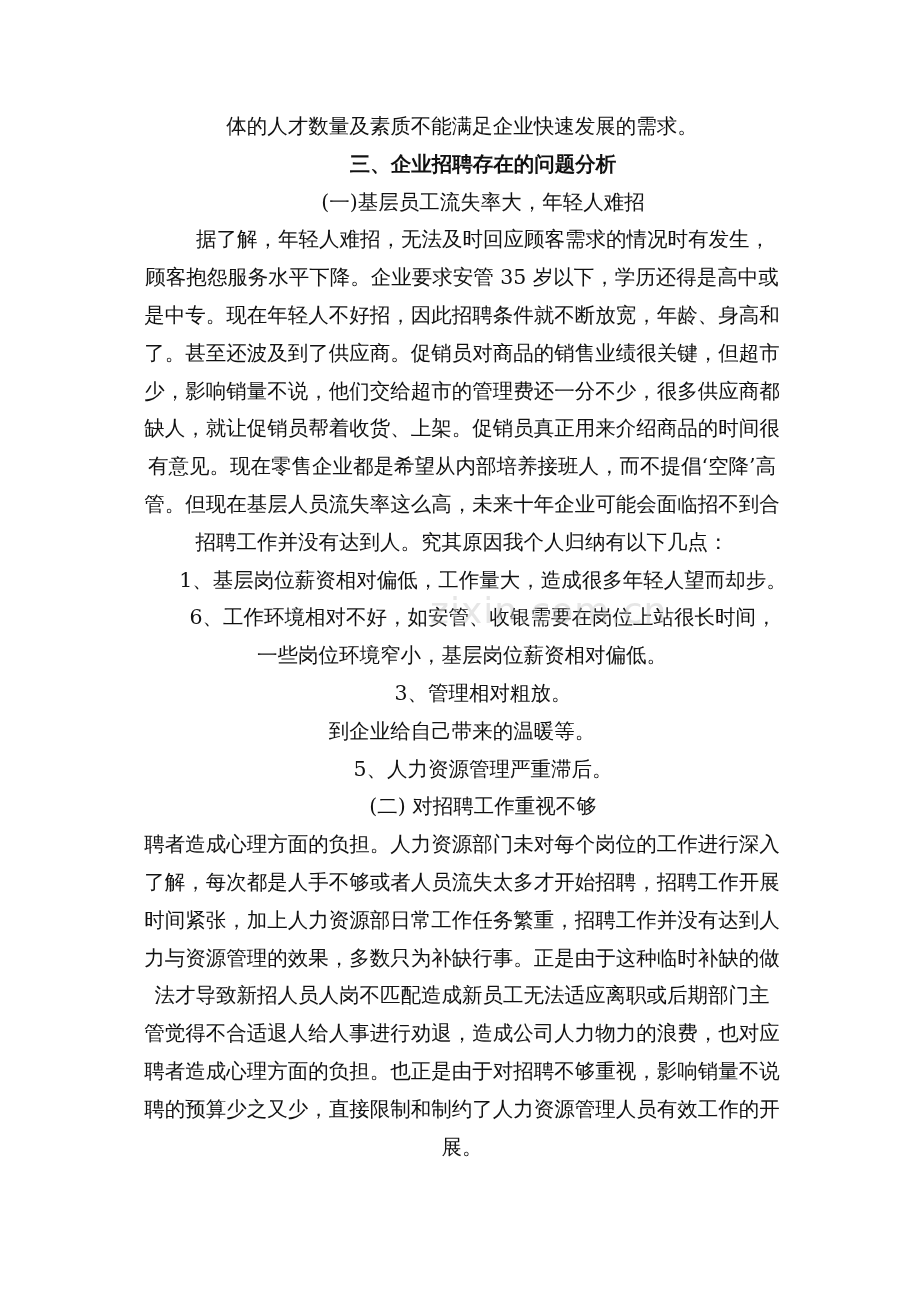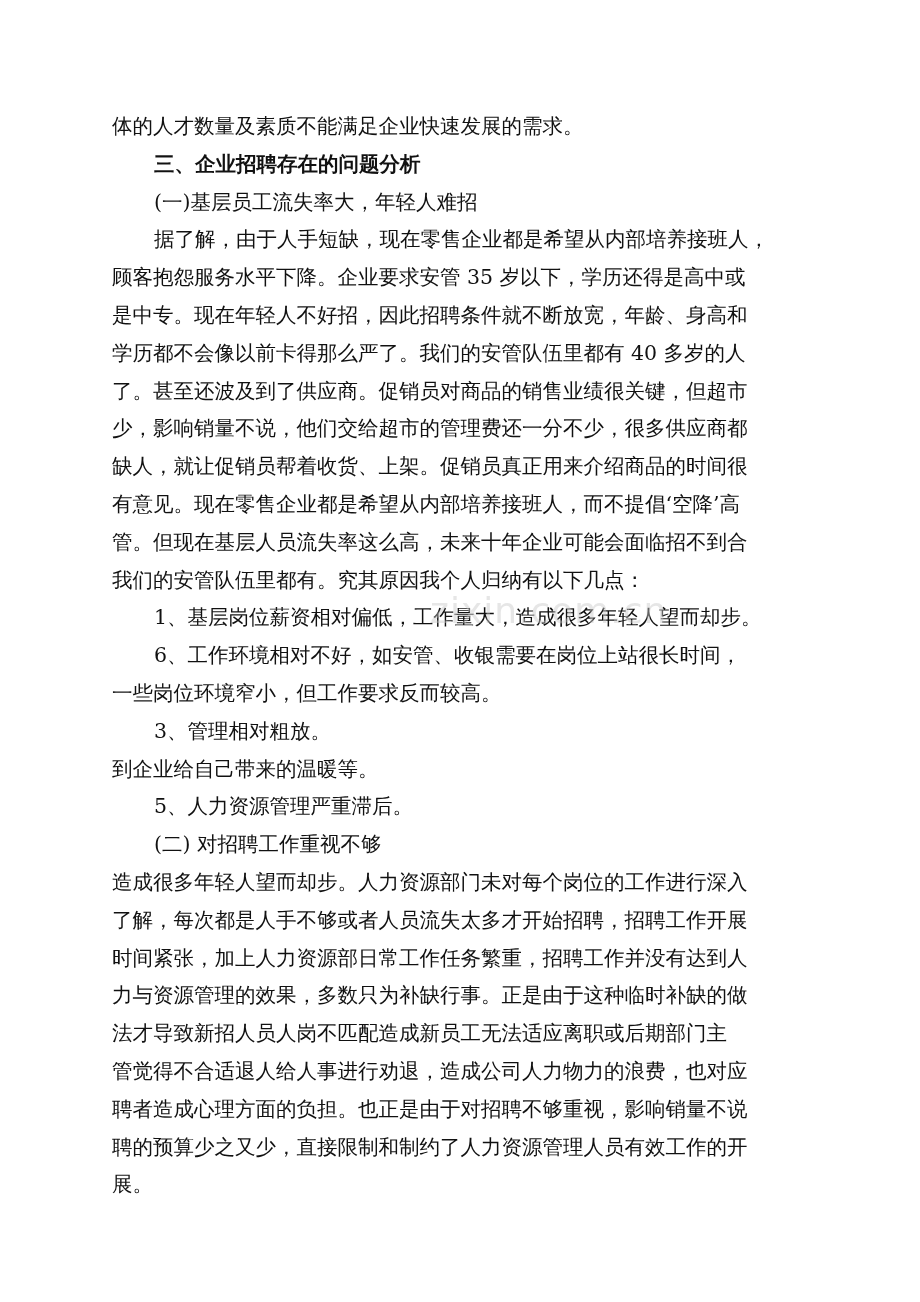--- a/index.html
+++ b/index.html
@@ -2,55 +2,54 @@
 <html><head>
   <meta charset="utf-8">
   <style>
     html, body { margin: 0; padding: 0; background: #ffffff; }
     body { width: 920px; height: 1302px; position: relative; overflow: hidden; }
     .page {
       position: absolute; left: 112px; top: 108px; width: 700px;
       font-family: "DejaVu Serif", "Liberation Serif", serif;
       font-size: 20.5px; color: #111111; line-height: 37.8px;
     }
-    .line { white-space: nowrap; height: 37.8px; overflow: visible; }
+    .line { white-space: nowrap; height: 37.8px; overflow: visible; text-align: center; }
     .ind { padding-left: 42px; }
     .bold { font-weight: bold; }
     .watermark {
       position: absolute; left: 430px; top: 590px;
       font-family: "DejaVu Sans", "Liberation Sans", sans-serif;
       font-size: 36px; color: rgba(200,200,200,0.45); letter-spacing: 1px;
       pointer-events: none;
     }
   </style>
 </head>
 <body>
 
 <div class="page">
   <div class="line">体的人才数量及素质不能满足企业快速发展的需求。</div>
   <div class="line ind bold">三、企业招聘存在的问题分析</div>
   <div class="line ind">(一)基层员工流失率大，年轻人难招</div>
-  <div class="line ind">据了解，由于人手短缺，现在零售企业都是希望从内部培养接班人，</div>
+  <div class="line ind">据了解，年轻人难招，无法及时回应顾客需求的情况时有发生，</div>
   <div class="line">顾客抱怨服务水平下降。企业要求安管 35 岁以下，学历还得是高中或</div>
   <div class="line">是中专。现在年轻人不好招，因此招聘条件就不断放宽，年龄、身高和</div>
-  <div class="line">学历都不会像以前卡得那么严了。我们的安管队伍里都有 40 多岁的人</div>
   <div class="line">了。甚至还波及到了供应商。促销员对商品的销售业绩很关键，但超市</div>
   <div class="line">少，影响销量不说，他们交给超市的管理费还一分不少，很多供应商都</div>
   <div class="line">缺人，就让促销员帮着收货、上架。促销员真正用来介绍商品的时间很</div>
   <div class="line">有意见。现在零售企业都是希望从内部培养接班人，而不提倡‘空降’高</div>
   <div class="line">管。但现在基层人员流失率这么高，未来十年企业可能会面临招不到合</div>
-  <div class="line">我们的安管队伍里都有。究其原因我个人归纳有以下几点：</div>
+  <div class="line">招聘工作并没有达到人。究其原因我个人归纳有以下几点：</div>
   <div class="line ind">1、基层岗位薪资相对偏低，工作量大，造成很多年轻人望而却步。</div>
   <div class="line ind">6、工作环境相对不好，如安管、收银需要在岗位上站很长时间，</div>
-  <div class="line">一些岗位环境窄小，但工作要求反而较高。</div>
+  <div class="line">一些岗位环境窄小，基层岗位薪资相对偏低。</div>
   <div class="line ind">3、管理相对粗放。</div>
   <div class="line">到企业给自己带来的温暖等。</div>
   <div class="line ind">5、人力资源管理严重滞后。</div>
   <div class="line ind">(二) 对招聘工作重视不够</div>
-  <div class="line">造成很多年轻人望而却步。人力资源部门未对每个岗位的工作进行深入</div>
+  <div class="line">聘者造成心理方面的负担。人力资源部门未对每个岗位的工作进行深入</div>
   <div class="line">了解，每次都是人手不够或者人员流失太多才开始招聘，招聘工作开展</div>
   <div class="line">时间紧张，加上人力资源部日常工作任务繁重，招聘工作并没有达到人</div>
   <div class="line">力与资源管理的效果，多数只为补缺行事。正是由于这种临时补缺的做</div>
   <div class="line">法才导致新招人员人岗不匹配造成新员工无法适应离职或后期部门主</div>
   <div class="line">管觉得不合适退人给人事进行劝退，造成公司人力物力的浪费，也对应</div>
   <div class="line">聘者造成心理方面的负担。也正是由于对招聘不够重视，影响销量不说</div>
   <div class="line">聘的预算少之又少，直接限制和制约了人力资源管理人员有效工作的开</div>
   <div class="line">展。</div>
 </div>
 

